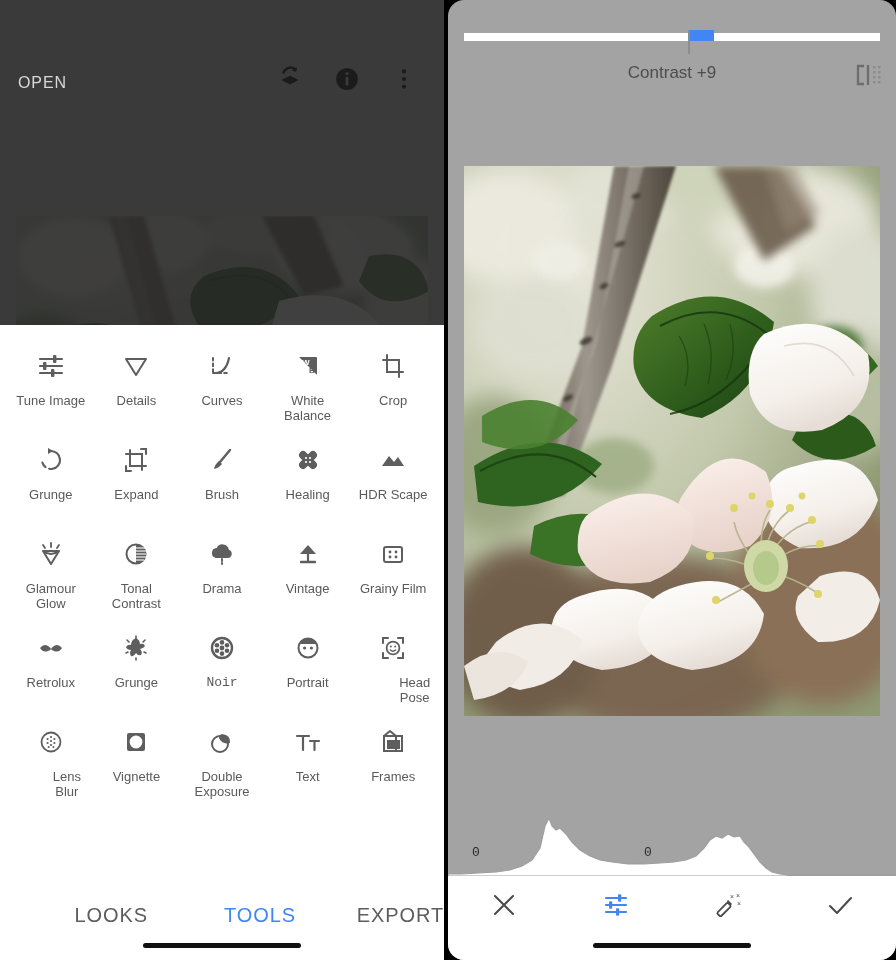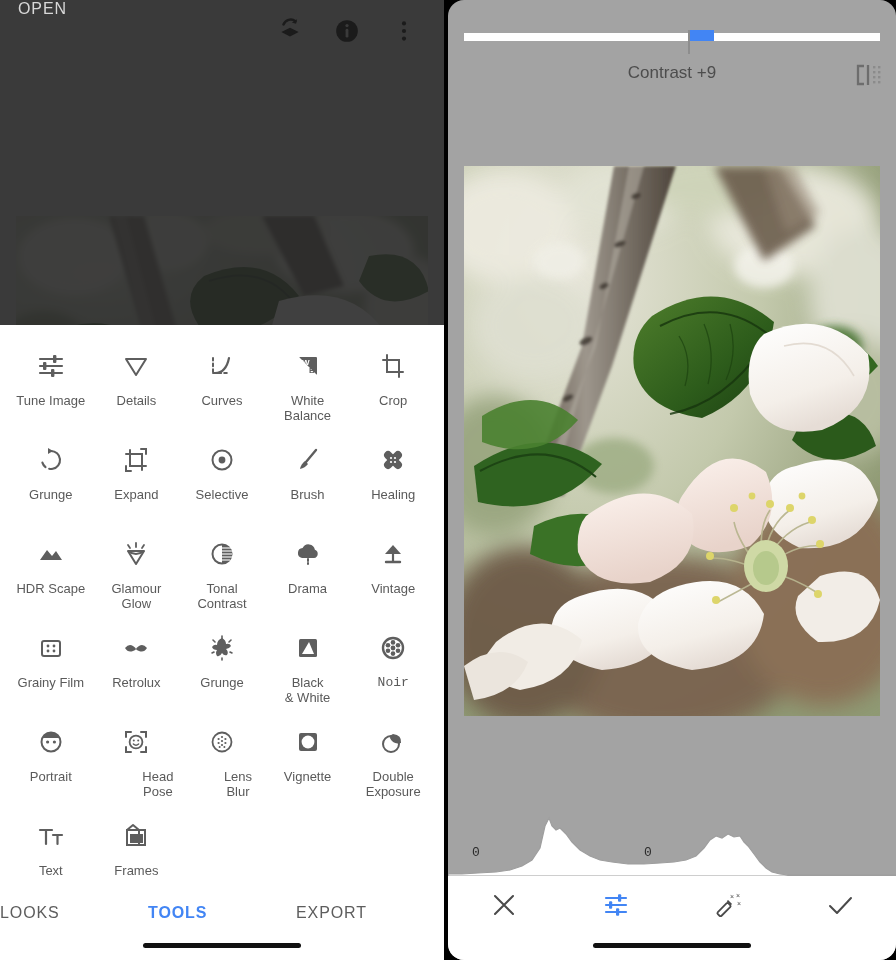--- a/index.html
+++ b/index.html
@@ -13,24 +13,23 @@
 
   
   .left-panel {
     position: relative;
     width: 444px; height: 960px;
     background: #3a3a3a;
     overflow: hidden;
   }
   .left-topbar {
     position: absolute; top: 0; left: 0; right: 0; height: 108px;
-    display: flex; align-items: flex-start;
-    padding: 0 18px;
+    display: flex; align-items: flex-end;
+    padding: 16px 18px;
     z-index: 5;
-    flex-direction: column;
   }
   .open-label {
     color: #d8d8d8; font-size: 16px; letter-spacing: 0.9px;
     font-weight: 400;
   }
   .topbar-icons { margin-left: auto; display: flex; align-items: center; gap: 31px; padding-right: 9px; }
   .tb-icon { width: 26px; height: 26px; display: block; cursor: pointer; }
 
   
   .left-photo-wrap {
@@ -78,26 +77,26 @@
   }
 
   
   .left-bottomnav {
     position: absolute; left: 0; right: 0; bottom: 0; height: 76px;
     background: #fff;
     display: flex; align-items: flex-start;
     z-index: 7;
   }
   .nav-item {
-    flex: 1; text-align: left;
+    flex: 1; text-align: right;
     padding-top: 20px;
-    font-size: 16px; letter-spacing: 0.9px;
+    font-size: 20px; letter-spacing: 0.9px;
     color: #5d5d5d; cursor: pointer;
   }
-  .nav-item.active { color: #4285f4; font-weight: 700; }
+  .nav-item.active { color: #4285f4; font-weight: 400; }
   .home-indicator {
     position: absolute; bottom: 12px; left: 50%;
     transform: translateX(-50%);
     width: 158px; height: 5px; border-radius: 3px;
     background: #111;
   }
 
   
   .divider { width: 4px; height: 960px; background: #000; flex: 0 0 4px; }
 
@@ -323,29 +322,20 @@
                   <path d="M19 3 L24 3 L24 8"></path>
                   <path d="M9 25 L4 25 L4 20"></path>
                 </g>
               </svg>
             </span>
             <span class="tool-label" style="white-space: pre-line;">Expand</span>
           </div>
           <div class="tool">
             <span class="tool-ico">
               <svg viewBox="0 0 28 28" width="28" height="28">
-                <circle cx="14" cy="14" r="9.5" stroke="#5e5e5e" stroke-width="2" fill="none"></circle>
-                <circle cx="14" cy="14" r="3.4" fill="#5e5e5e"></circle>
-              </svg>
-            </span>
-            <span class="tool-label" style="white-space: pre-line;">Selective</span>
-          </div>
-          <div class="tool">
-            <span class="tool-ico">
-              <svg viewBox="0 0 28 28" width="28" height="28">
                 <path d="M22 4 L12 16" stroke="#5e5e5e" stroke-width="2.4" stroke-linecap="round"></path>
                 <path d="M11 15 q-4 3 -5 8 q5 -1 8 -5 Z" fill="#5e5e5e"></path>
               </svg>
             </span>
             <span class="tool-label" style="white-space: pre-line;">Brush</span>
           </div>
           <div class="tool">
             <span class="tool-ico">
               <svg viewBox="0 0 28 28" width="28" height="28">
                 <g transform="rotate(-45 14 14)">
@@ -453,30 +443,20 @@
                   <line x1="14" y1="2" x2="14" y2="5"></line>
                   <line x1="5" y1="6" x2="7" y2="8"></line>
                   <line x1="23" y1="6" x2="21" y2="8"></line>
                   <line x1="4" y1="19" x2="6" y2="18"></line>
                   <line x1="24" y1="19" x2="22" y2="18"></line>
                   <line x1="14" y1="24" x2="14" y2="26"></line>
                 </g>
               </svg>
             </span>
             <span class="tool-label" style="white-space: pre-line;">Grunge</span>
-          </div>
-          <div class="tool">
-            <span class="tool-ico">
-              <svg viewBox="0 0 28 28" width="28" height="28">
-                <rect x="5" y="5" width="18" height="18" rx="1.5" fill="#5e5e5e"></rect>
-                <path d="M8 20 L15 8 L20 20 Z" fill="#fff"></path>
-              </svg>
-            </span>
-            <span class="tool-label" style="white-space: pre-line;">Black
-&amp; White</span>
           </div>
           <div class="tool">
             <span class="tool-ico">
               <svg viewBox="0 0 28 28" width="28" height="28">
                 <circle cx="14" cy="14" r="10" stroke="#5e5e5e" stroke-width="2.4" fill="none"></circle>
                 <g fill="#5e5e5e">
                   <circle cx="14" cy="14" r="2.4"></circle>
                   <circle cx="14" cy="8.4" r="2.3"></circle>
                   <circle cx="14" cy="19.6" r="2.3"></circle>
                   <circle cx="9" cy="11.2" r="2.3"></circle>

